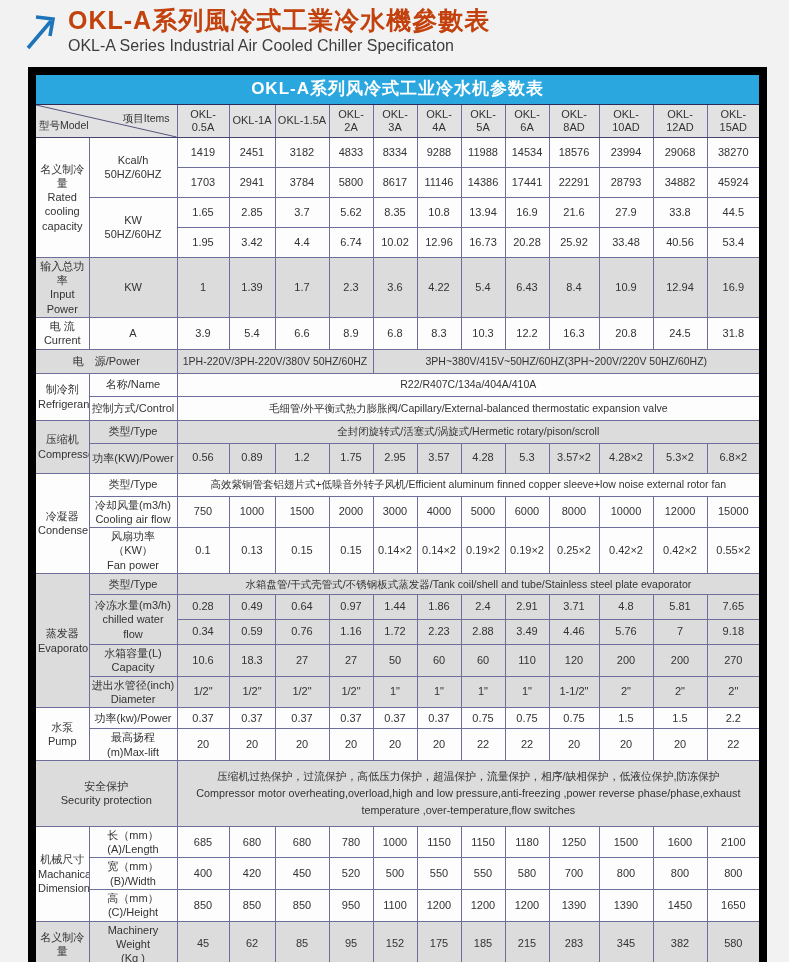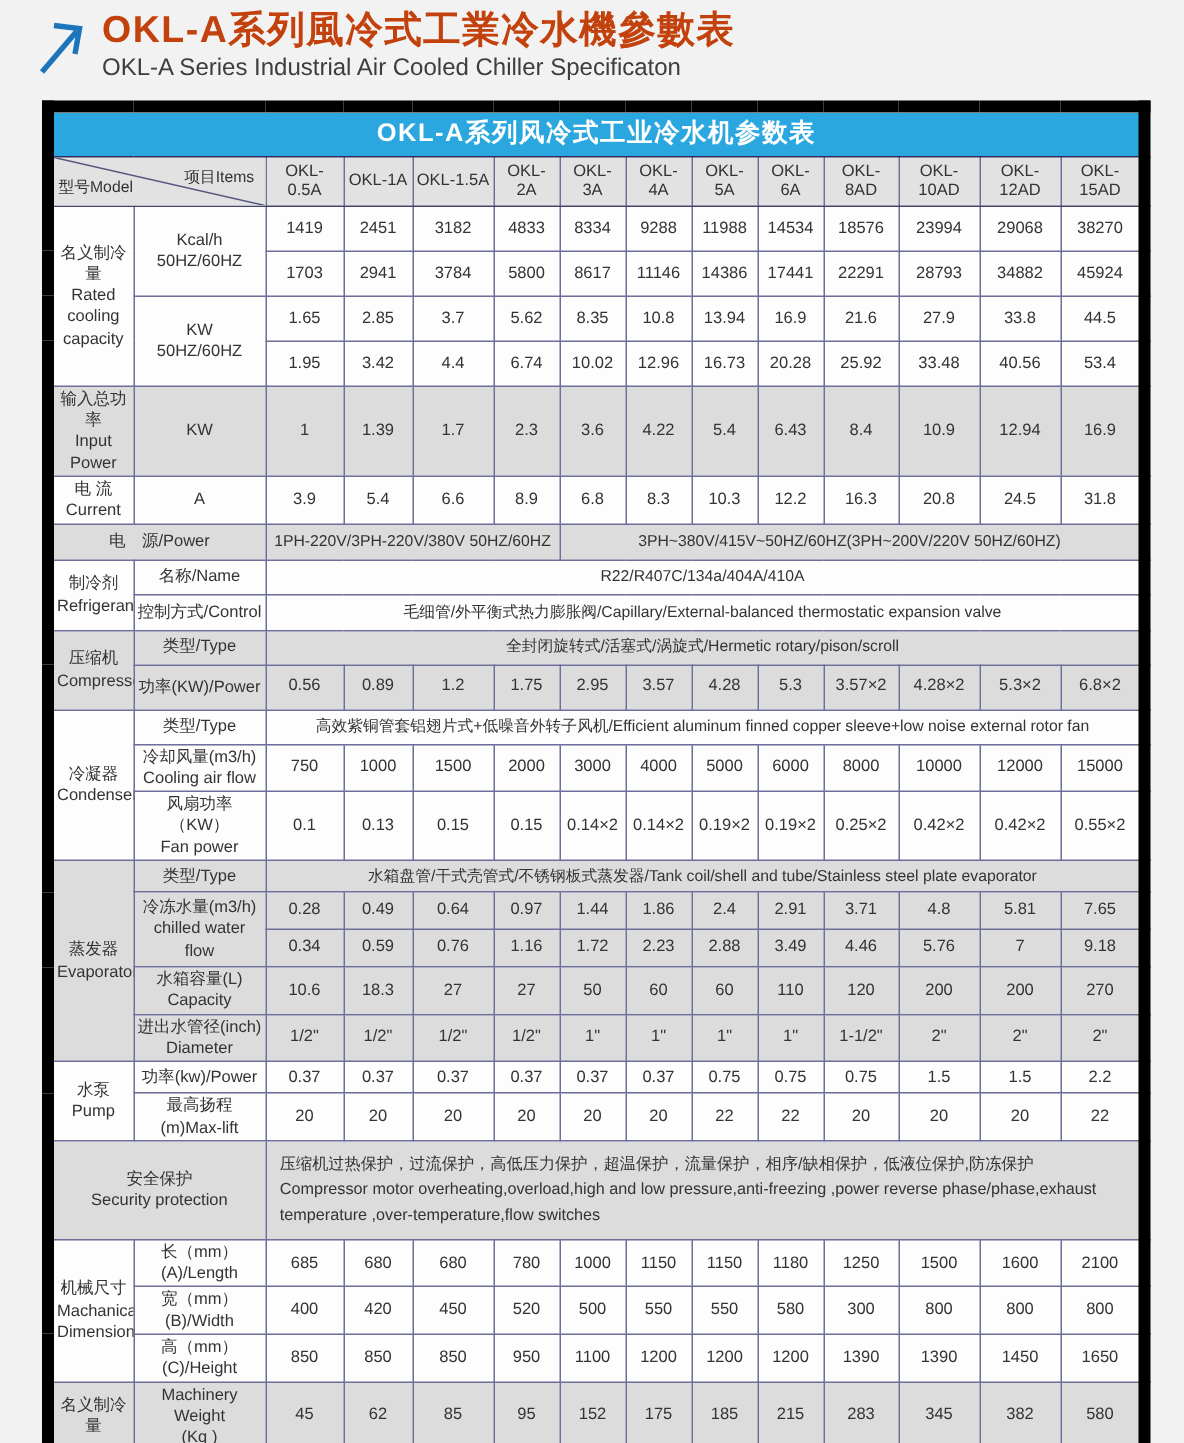--- a/index.html
+++ b/index.html
@@ -34,21 +34,21 @@
     letter-spacing:1px;height:26px;border-color:#2b2b5a;
   }
   tr.head-row td{background:#e2e2e2;font-size:11px;border-bottom:1.5px solid #44446f;}
   td.corner{position:relative;padding:0;}
   td.corner svg.diag{position:absolute;left:0;top:0;width:100%;height:100%;}
   td.corner svg.diag line{stroke:#55557d;stroke-width:1;}
   .c-model{position:absolute;left:3px;bottom:5px;font-size:10.5px;}
   .c-items{position:absolute;right:7px;top:7px;font-size:10.5px;}
   .lbl{white-space:pre-line;line-height:1.3;}
   .merged{font-size:10.5px;}
-  .security-cell{text-align:left;padding:4px 9px;line-height:1.55;font-size:10.8px;}
+  .security-cell{text-align:center;padding:4px 9px;line-height:1.55;font-size:10.8px;}
   
   tr.r18 td{height:18px;} tr.r20 td{height:20px;} tr.r21 td{height:21px;}
   tr.r22 td{height:22px;margin-top:28px;} tr.r27 td{height:27px;} tr.r28 td{height:28px;}
   tr.r29 td{height:29px;} tr.r30 td{height:30px;} tr.r57 td{height:57px;}
 </style>
 </head>
 <body>
 
 <div class="title-block">
   <svg class="logo" viewBox="0 0 36 42">
@@ -416,21 +416,21 @@
     <tr class="r20">
       <td class="lbl">宽（mm）(B)/Width</td>
     <td>400</td>
         <td>420</td>
         <td>450</td>
         <td>520</td>
         <td>500</td>
         <td>550</td>
         <td>550</td>
         <td>580</td>
-        <td>300</td>
+        <td>700</td>
         <td>800</td>
         <td>800</td>
         <td>800</td>
       </tr>
     <tr class="r20">
       <td class="lbl">高（mm）(C)/Height</td>
     <td>850</td>
         <td>850</td>
         <td>850</td>
         <td>950</td>

